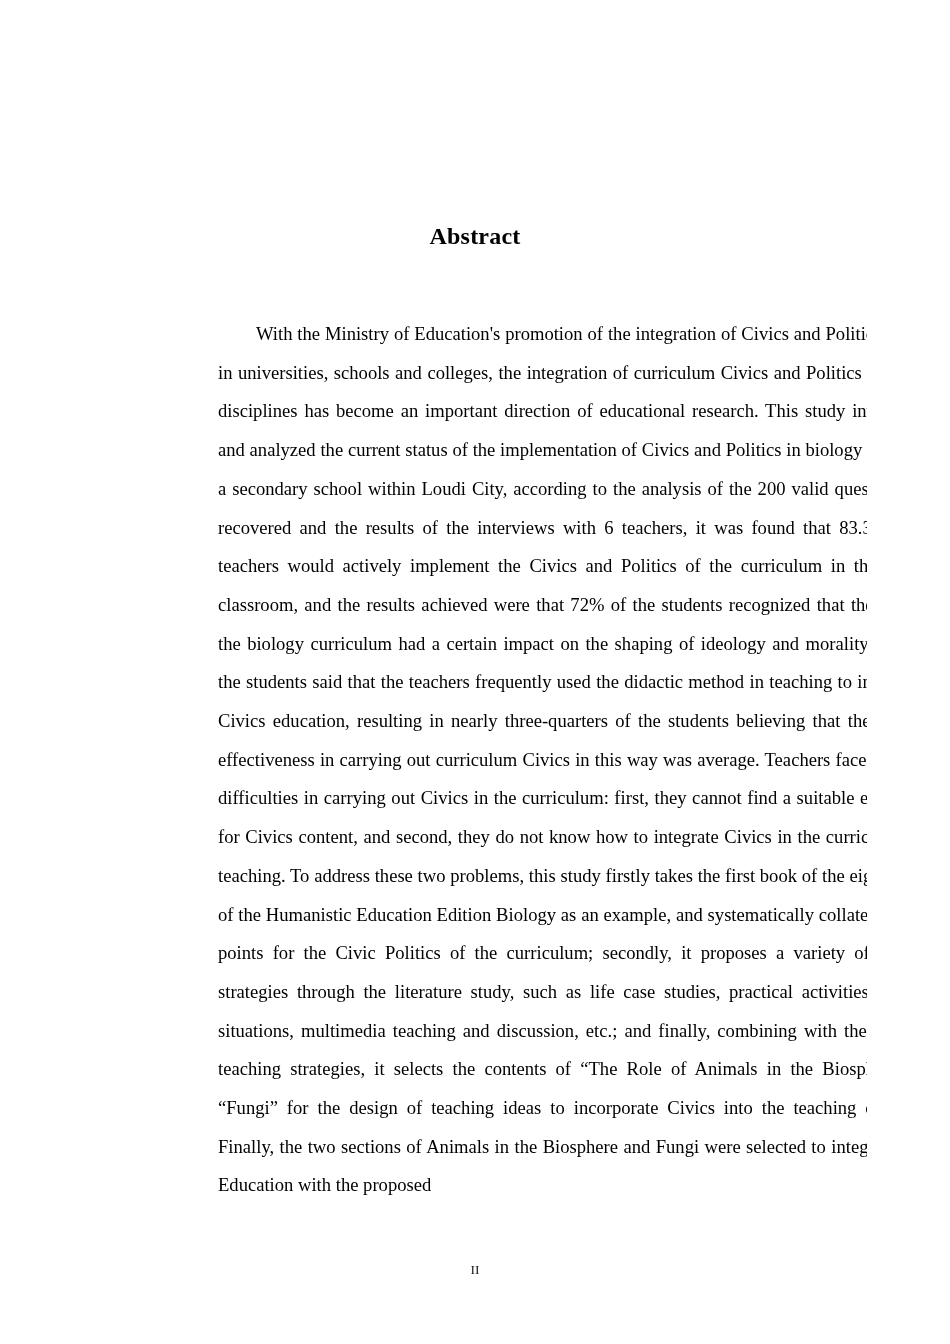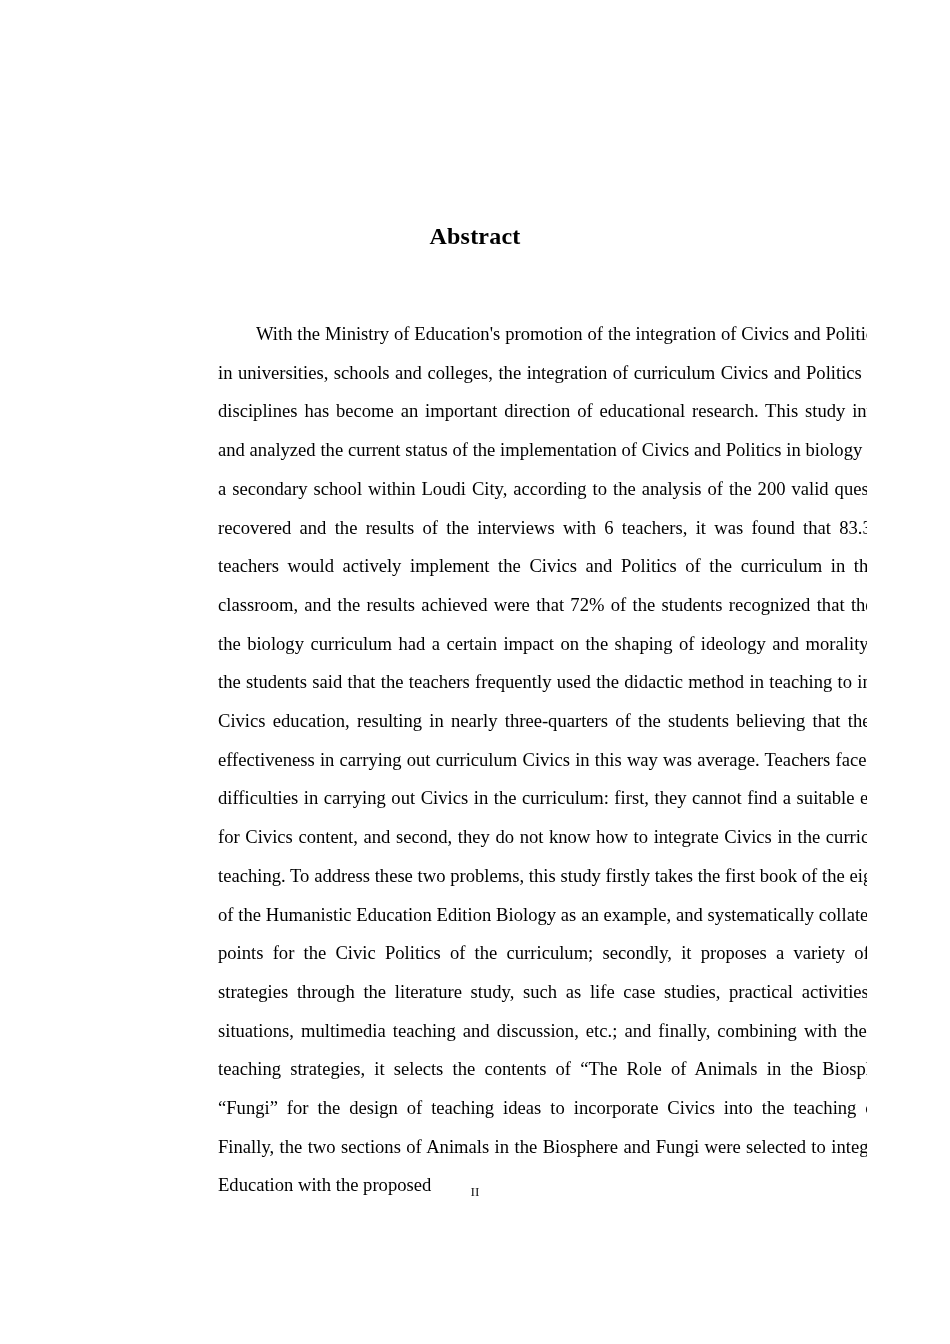--- a/index.html
+++ b/index.html
@@ -50,21 +50,21 @@
   .body-block p {
     margin: 0;
     text-indent: 38px;
   }
 
   
   .page-footer {
     position: absolute;
     left: 0;
     right: 0;
-    top: 1184px;
+    top: 1262px;
     text-align: center;
     font-size: 13.5px;
     line-height: 16px;
     color: #1a1a1a;
     font-family: "Liberation Serif", "DejaVu Serif", serif;
   }
 </style>
 </head>
 <body>
 

